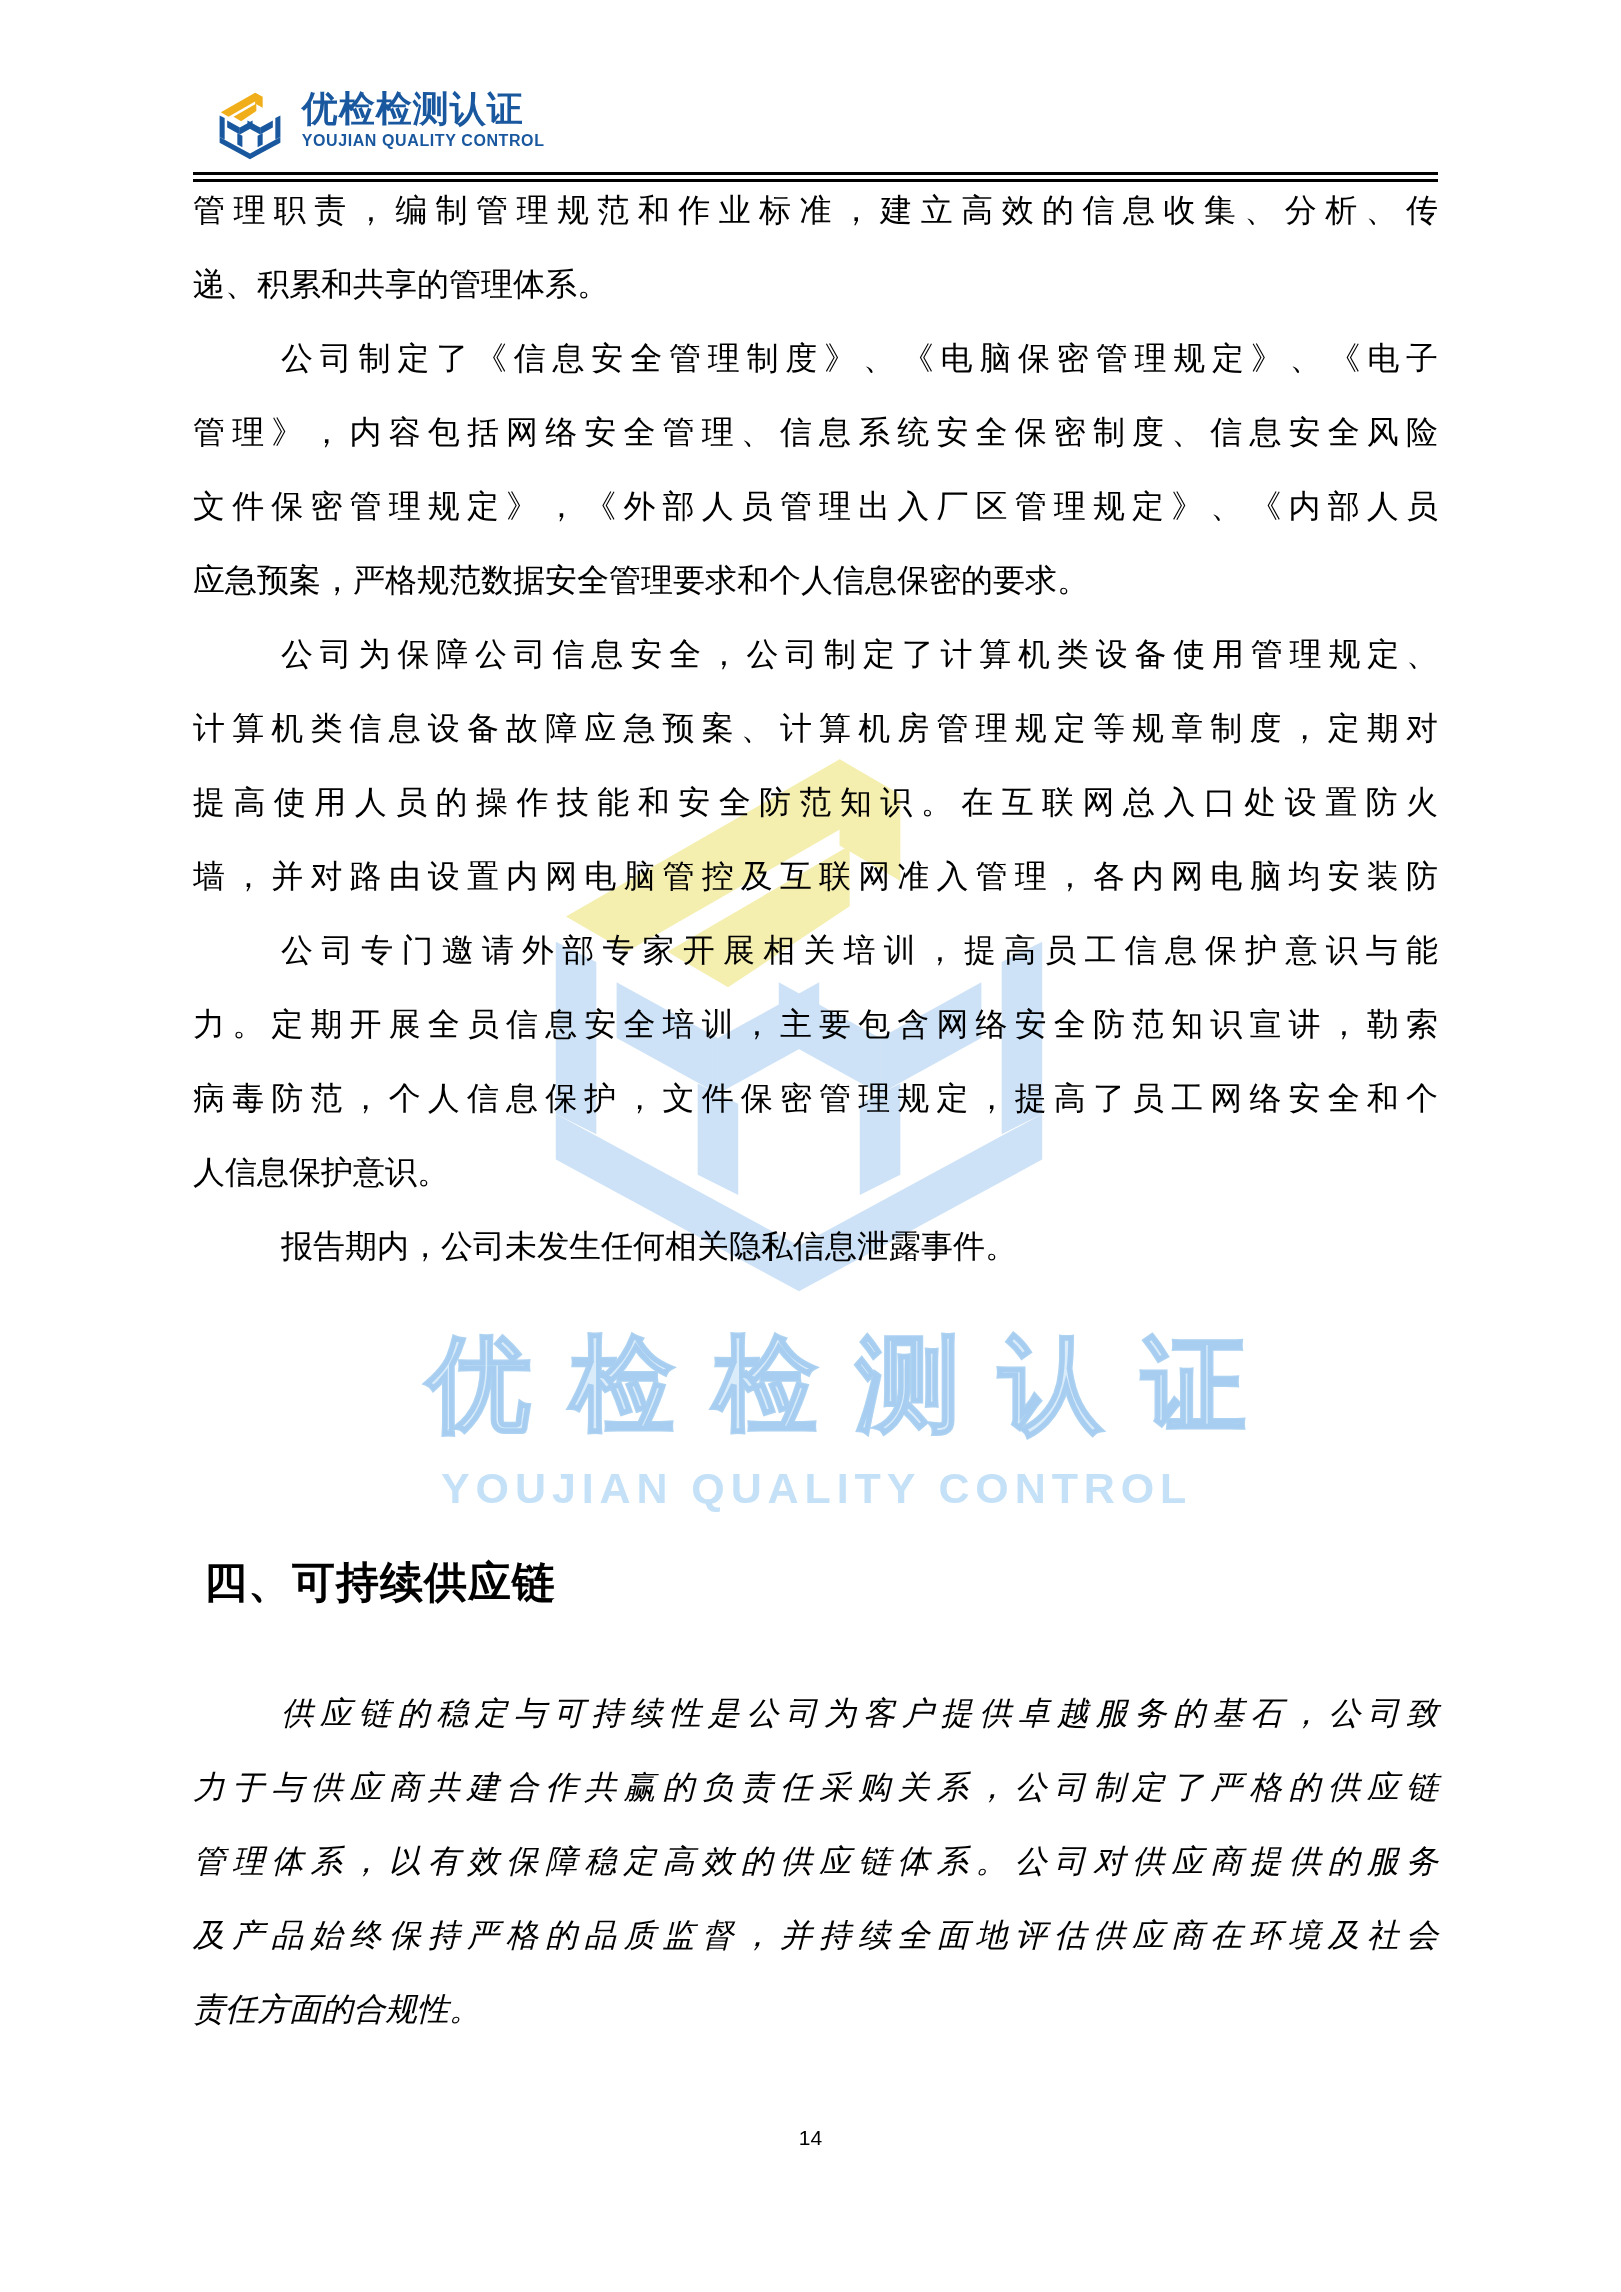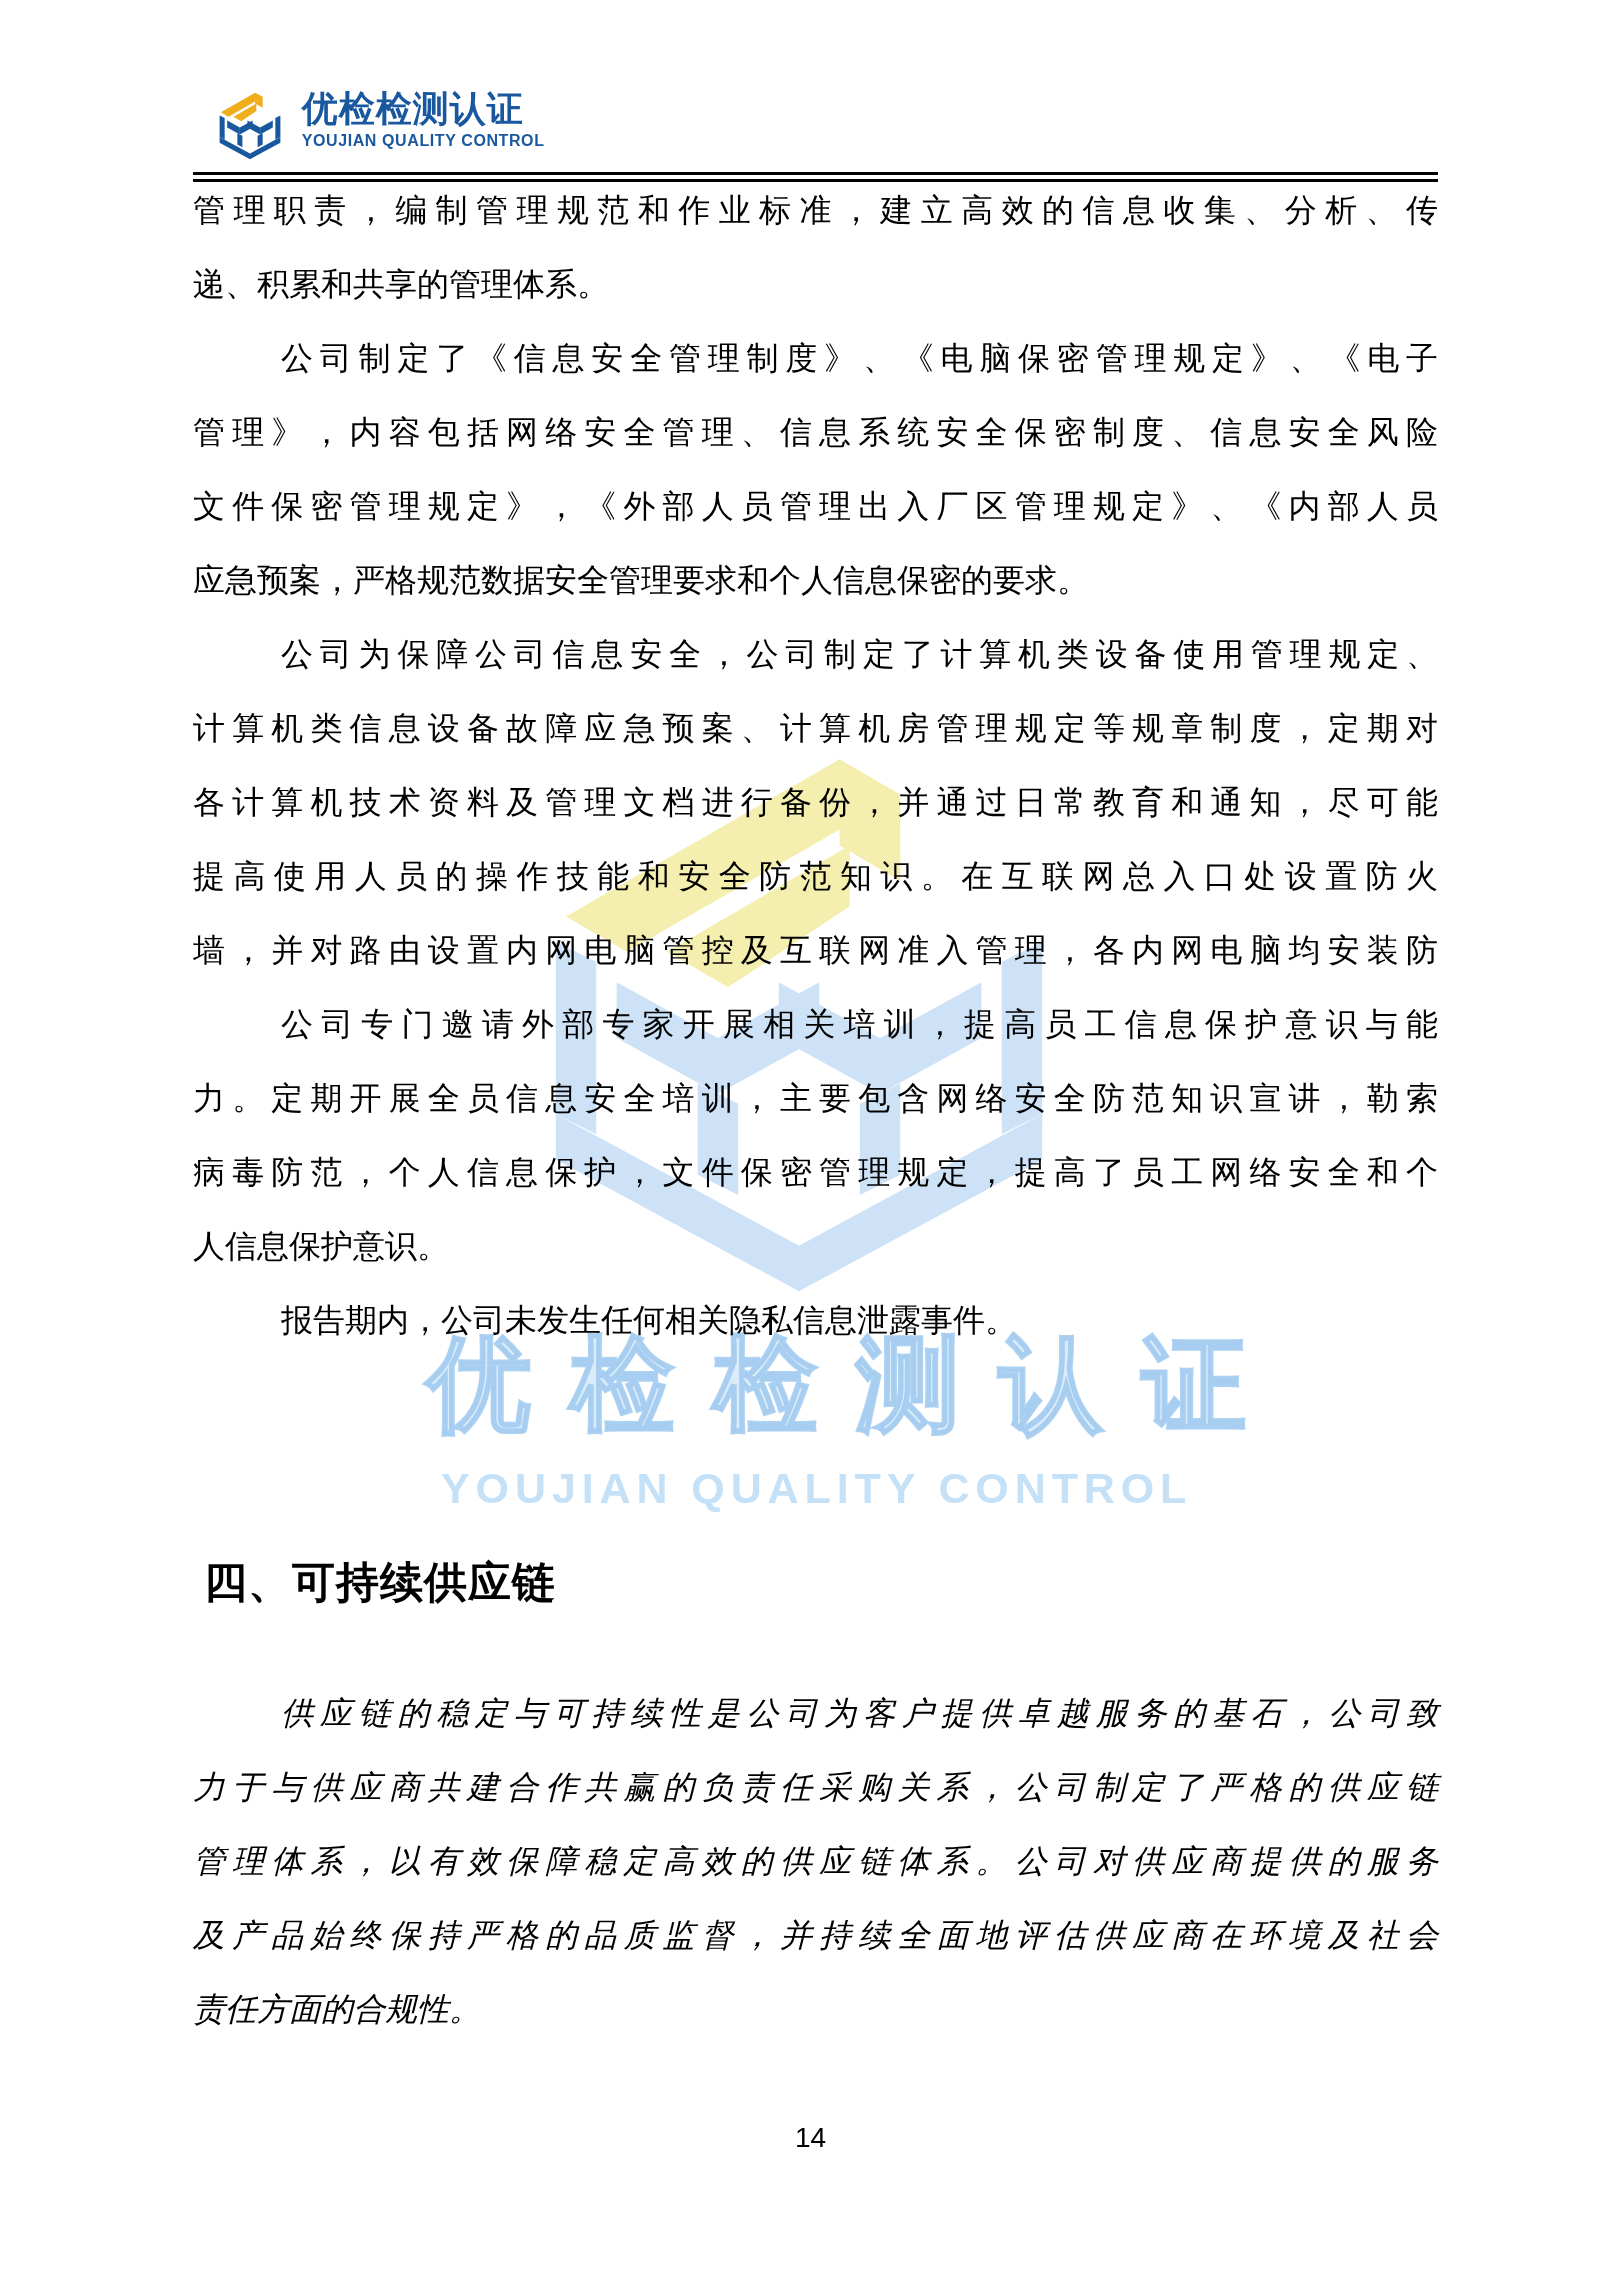--- a/index.html
+++ b/index.html
@@ -82,21 +82,21 @@
     font-family:"Liberation Sans","DejaVu Sans",sans-serif;
     font-size:43px;font-weight:bold;color:var(--text-color);z-index:2;
     letter-spacing:1px;
     margin-left:11px;
   }
 
   
   .page-number{
     position:absolute;left:0;top:2122px;width:100%;
     text-align:center;font-family:"Liberation Sans","DejaVu Sans",sans-serif;
-    font-size:28px;line-height:31px;color:var(--text-color);z-index:2;
+    font-size:21px;line-height:31px;color:var(--text-color);z-index:2;
   }
 </style>
 </head>
 <body>
 
 <div class="page">
 
   <div class="watermark">
     <svg class="wm-icon" viewBox="0 0 120 132" aria-hidden="true">
       <polygon class="gold" points="14,57 68,26 80,33 26,64"></polygon>
@@ -148,21 +148,20 @@
       </div>
       <div class="paragraph">
         <div class="text-line indented">公司制定了《信息安全管理制度》、《电脑保密管理规定》、《电子</div>
         <div class="text-line">管理》，内容包括网络安全管理、信息系统安全保密制度、信息安全风险</div>
         <div class="text-line">文件保密管理规定》，《外部人员管理出入厂区管理规定》、《内部人员</div>
         <div class="text-line no-stretch">应急预案，严格规范数据安全管理要求和个人信息保密的要求。</div>
       </div>
       <div class="paragraph">
         <div class="text-line indented">公司为保障公司信息安全，公司制定了计算机类设备使用管理规定、</div>
         <div class="text-line">计算机类信息设备故障应急预案、计算机房管理规定等规章制度，定期对</div>
-        <div class="text-line">各计算机技术资料及管理文档进行备份，并通过日常教育和通知，尽可能</div>
         <div class="text-line">提高使用人员的操作技能和安全防范知识。在互联网总入口处设置防火</div>
         <div class="text-line">墙，并对路由设置内网电脑管控及互联网准入管理，各内网电脑均安装防</div>
       </div>
       <div class="paragraph">
         <div class="text-line indented">公司专门邀请外部专家开展相关培训，提高员工信息保护意识与能</div>
         <div class="text-line">力。定期开展全员信息安全培训，主要包含网络安全防范知识宣讲，勒索</div>
         <div class="text-line">病毒防范，个人信息保护，文件保密管理规定，提高了员工网络安全和个</div>
         <div class="text-line no-stretch">人信息保护意识。</div>
       </div>
       <div class="paragraph">

